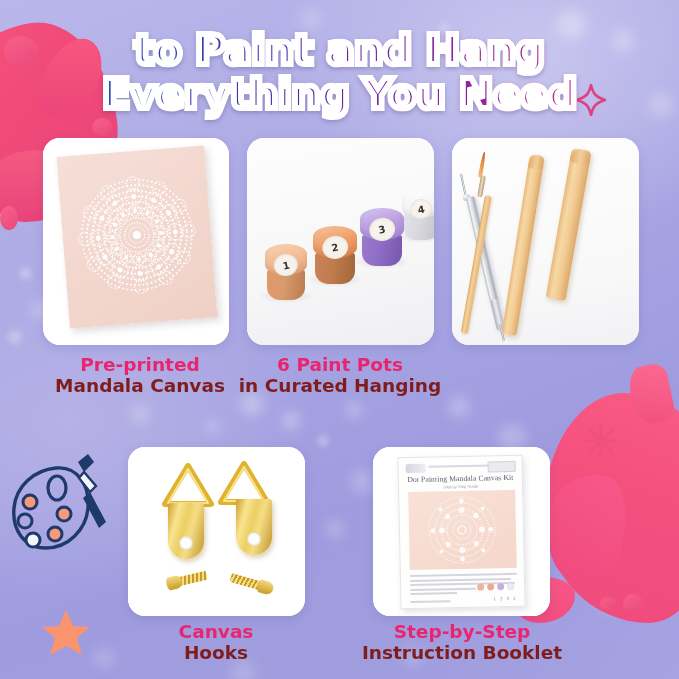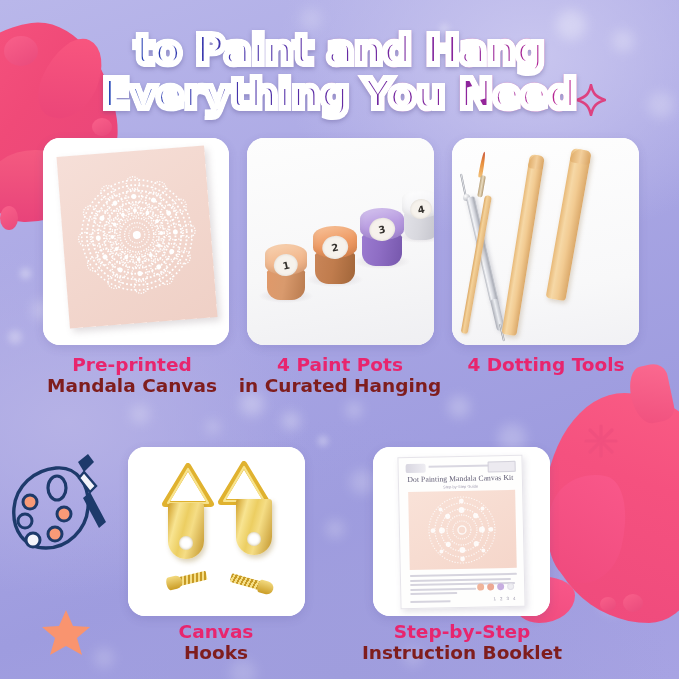--- a/index.html
+++ b/index.html
@@ -102,21 +102,21 @@
   #card-booklet { left: 373px; top: 447px; width: 177px; height: 169px; }
 
   
   .caption {
     position: absolute; text-align: center; z-index: 6;
     font-family: "DejaVu Sans", sans-serif; font-weight: 700;
     line-height: 21px;
   }
   .caption .l1 { display: block; color: #e8256e; font-size: 18.5px; }
   .caption .l2 { display: block; color: #7f1d1d; font-size: 18.5px; }
-  #cap-canvas  { left: 14px;  top: 354px; width: 236px; }
+  #cap-canvas  { left: 22px;  top: 354px; width: 236px; }
   #cap-pots    { left: 222px; top: 354px; width: 236px; }
   #cap-tools   { left: 428px; top: 354px; width: 236px; }
   #cap-hooks   { left: 98px;  top: 621px; width: 236px; }
   #cap-booklet { left: 341px; top: 621px; width: 242px; }
 
   
   .canvas-sheet {
     position: absolute; left: 20px; top: 13px; width: 148px; height: 172px;
     background: linear-gradient(150deg,#f6dfd8 0%, #f3d8cf 45%, #efd0c6 100%);
     transform: rotate(-4.5deg);
@@ -498,21 +498,21 @@
 
     <div class="pot" style="left:155px;top:52px;width:38px;height:50px;">
       <div class="shadow"></div>
       <div class="body" style="background:linear-gradient(100deg,#e2e2e8,#d8d8de 45%,#c3c3cb)"></div>
       <div class="lid" style="background:linear-gradient(165deg,#ffffff,#f4f4f6 55%,#e4e4ea)"></div>
       <div class="num">4</div>
     </div>
   </div>
 </div>
 <div class="caption" id="cap-pots">
-  <span class="l1">4 Paint Pots</span>
+  <span class="l1">6 Paint Pots</span>
   <span class="l2">in Curated Hanging</span>
 </div>
 
 <div class="card" id="card-tools">
   <div class="tool-stage">
 
     <div>
       <div class="dotter-needle" style="left:8px;top:36px;width:2.4px;height:22px;transform:rotate(-12deg);transform-origin:top left;"></div>
       <div class="dotter-ball" style="left:11px;top:56px;width:7px;height:7px;"></div>
       <div class="dotter" style="left:14px;top:60px;width:9px;height:108px;transform:rotate(-13deg);transform-origin:top left;
@@ -531,21 +531,20 @@
     <div class="dowel" style="left:78px;top:16px;width:15px;height:182px;transform:rotate(9deg);transform-origin:top left;">
       <div class="tip"></div>
     </div>
 
     <div class="dowel" style="left:120px;top:10px;width:20px;height:152px;transform:rotate(10deg);transform-origin:top left;">
       <div class="tip"></div>
     </div>
   </div>
 </div>
 <div class="caption" id="cap-tools">
-  <span class="l1">4 Dotting Tools</span>
 </div>
 
 <div class="card" id="card-hooks">
   <div class="hook-stage">
 
     <div style="position:absolute;left:30px;top:16px;">
       <svg width="60" height="52" viewBox="0 0 60 52" style="position:absolute;left:0;top:0">
         <path d="M30 3 L53 41 L7 41 Z" fill="none" stroke="#e0b22f" stroke-width="6" stroke-linejoin="round"></path>
         <path d="M30 6 L50 40 L10 40 Z" fill="none" stroke="#f8e48e" stroke-width="2.2" stroke-linejoin="round"></path>
       </svg>

